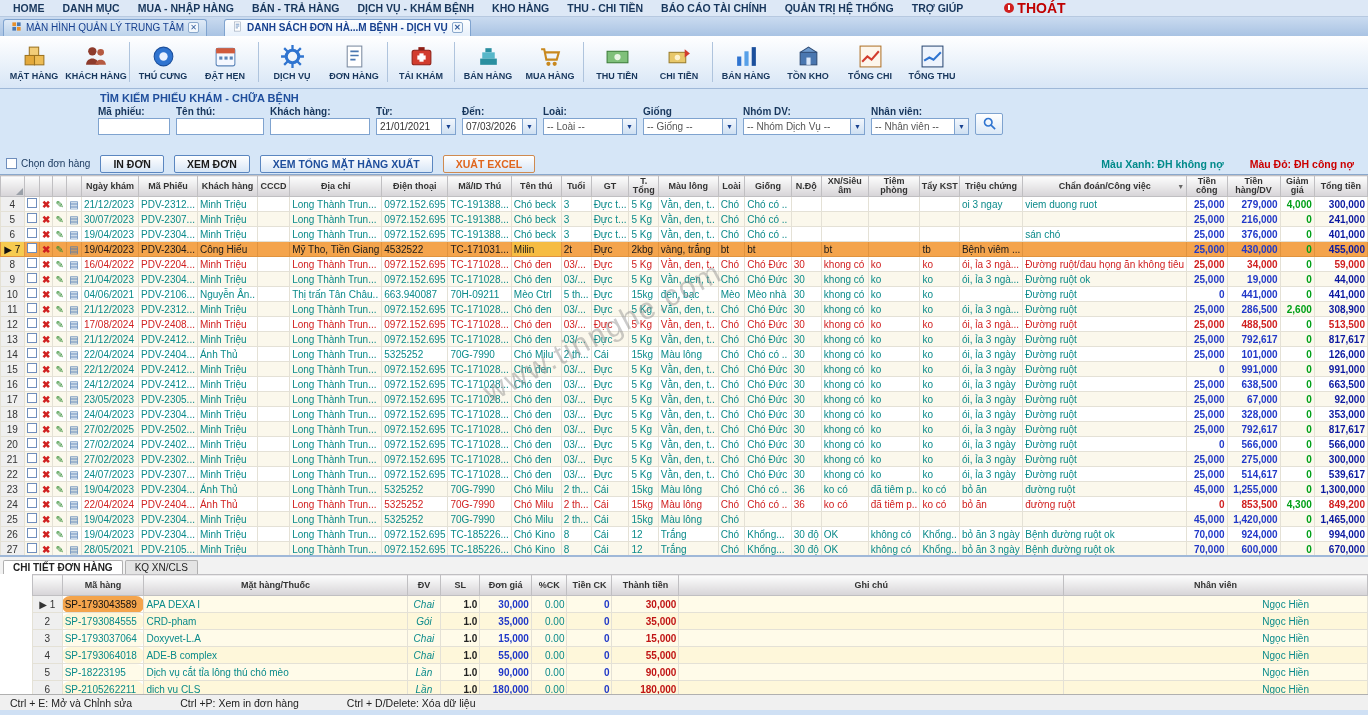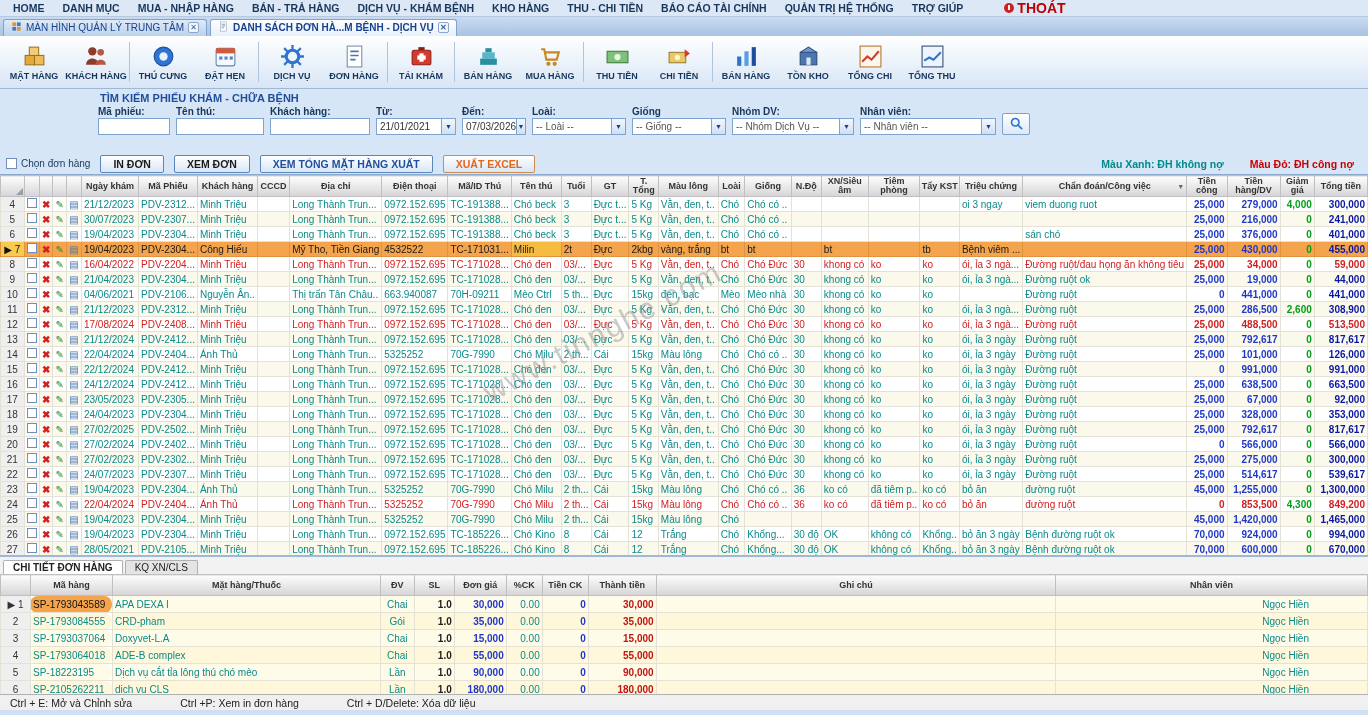--- a/index.html
+++ b/index.html
@@ -8,21 +8,21 @@
 
   
   .menu-bar { height:17px; background:#dde8f6; border-bottom:1px solid #b7c9e0; display:flex; align-items:center; padding:0 4px;gap:24px; }
   .menu-items { display:flex; }
   .menu-item { padding:1px 9px; color:#17365c; font-weight:700; font-size:10.5px; white-space:nowrap; cursor:default; }
   .exit-btn { display:flex; align-items:center; gap:3px; color:#c00000; font-weight:700; font-size:14px; padding:0 8px; }
   .power-icon { width:10px; height:10px; border-radius:50%; background:#d02020; position:relative; display:inline-block; }
   .power-icon::after { content:""; position:absolute; left:4px; top:2px; width:2px; height:5px; background:#fff; }
 
   
-  .tab-bar { height:19px; background:linear-gradient(#cadbf0,#a9c3e3); display:flex; align-items:flex-end; padding:2px 3px 0; gap:3px; }
+  .tab-bar { height:19px; background:linear-gradient(#cadbf0,#a9c3e3); display:flex; align-items:flex-end; padding:2px 3px 0; gap:17px; }
   .doc-tab { display:flex; align-items:center; gap:4px; padding:1px 7px 2px; font-size:10px; color:#17408f; border:1px solid #7fa3cf; border-bottom:none; border-radius:3px 3px 0 0; background:linear-gradient(#dfeaf7,#bcd2ea); white-space:nowrap; }
   .doc-tab.active { background:linear-gradient(#fdfeff,#e7f0fb); font-weight:700; }
   .doc-tab svg { width:11px; height:11px; }
   .tab-close { color:#355e9c; font-size:8px; width:11px; height:11px; line-height:9px; text-align:center; border:1px solid #8aa8cc; border-radius:2px; background:#f2f7fc; }
 
   
   .toolbar { height:53px; background:linear-gradient(#ffffff,#d8e6f6); border-bottom:1px solid #9fb8d8; display:flex; align-items:stretch; padding:1px 3px; }
   .tb-btn { width:62px; display:flex; flex-direction:column; align-items:center; justify-content:center; gap:1px; border-radius:3px; cursor:default; }
   .tb-ic { height:26px; display:flex; align-items:center; }
   .tb-ic svg { width:25px; height:25px; }
@@ -85,28 +85,28 @@
   tr.sel td.rownum { background:#f7cb50; color:#111; }
   th.hl { background:linear-gradient(#f8d092,#eba44f); }
   .corner-tri { position:absolute; right:1px; bottom:1px; width:0; height:0; border-left:7px solid transparent; border-bottom:7px solid #9aa0a8; }
   .sortgl { position:absolute; right:2px; top:6px; font-size:7px; color:#666; }
   .watermark { position:absolute; left:470px; top:140px; font-size:30px; color:rgba(140,140,140,0.45); transform:rotate(-28deg); pointer-events:none; letter-spacing:2px; }
 
   
   .detail-tabs { height:18px; background:#f2f2f2; border-top:1px solid #9fb8d8; display:flex; align-items:flex-end; gap:2px; padding:2px 3px 0; }
   .dtab { padding:1px 9px; font-size:10px; font-weight:700; color:#222; border:1px solid #b0b0b0; border-bottom:none; background:#fff; border-radius:2px 2px 0 0; white-space:nowrap; }
   .dtab.inactive { background:#e4e4e4; font-weight:400; }
-  .detail-wrap { height:120px; background:#fff; overflow:hidden; }
+  .detail-wrap { height:120px; background:#fff; overflow:hidden;padding-left:32px; }
   table.dgrid td { height:17px; }
   tr.drow { background:#fffbe9; }
   tr.drow:nth-child(even) { background:#fef7da; }
   td.d-code { color:#0a8a8a;border-radius:8px; }
   td.d-code.selcell { background:#f4a44c; color:#111; }
   td.d-name { color:#0a8a8a; }
-  td.d-unit { color:#0a8a8a; text-align:center; }
+  td.d-unit { color:#0a8a8a; text-align:center;font-style:italic; }
   td.d-qty { color:#222; font-weight:700; text-align:right; }
   td.d-price { color:#2038c8; font-weight:700; text-align:right; }
   td.d-ck { color:#0a8a8a; text-align:right; }
   td.d-ckamt { color:#2038c8; font-weight:700; text-align:right; }
   td.d-amount { color:#c01414; font-weight:700; text-align:right; }
   td.d-note { color:#333; }
   td.d-staff { color:#0a8a8a; text-align:right; padding-right:58px !important; }
 
   
   .status-bar { height:16px; background:#f0f0f0; border-top:1px solid #b0b0b0; display:flex; align-items:center; gap:48px; padding:0 10px; font-size:10.5px; color:#222; }
@@ -329,21 +329,21 @@
       </div>
       <div class="fld">
         <label>Từ:</label>
         <div class="combo" style="width:80px">
           <span>21/01/2021</span>
           <span class="dd">▼</span>
         </div>
       </div>
       <div class="fld">
         <label>Đến:</label>
-        <div class="combo" style="width:64px">
+        <div class="combo" style="width:75px">
           <span>07/03/2026</span>
           <span class="dd">▼</span>
         </div>
       </div>
       <div class="fld">
         <label>Loài:</label>
         <div class="combo ph" style="width:94px">
           <span>-- Loài --</span>
           <span class="dd">▼</span>
         </div>
@@ -357,21 +357,21 @@
       </div>
       <div class="fld">
         <label>Nhóm DV:</label>
         <div class="combo ph" style="width:122px">
           <span>-- Nhóm Dịch Vụ --</span>
           <span class="dd">▼</span>
         </div>
       </div>
       <div class="fld">
         <label>Nhân viên:</label>
-        <div class="combo ph" style="width:136px">
+        <div class="combo ph" style="width:98px">
           <span>-- Nhân viên --</span>
           <span class="dd">▼</span>
         </div>
       </div>
       <div class="search-btn">
         <span><svg viewBox="0 0 24 24">
               <circle cx="10" cy="10" r="6" fill="none" stroke="#2f74d0" stroke-width="2.6"></circle>
               <path d="M14.5 14.5L21 21" stroke="#2f74d0" stroke-width="2.6"></path>
             </svg></span>
       </div>

